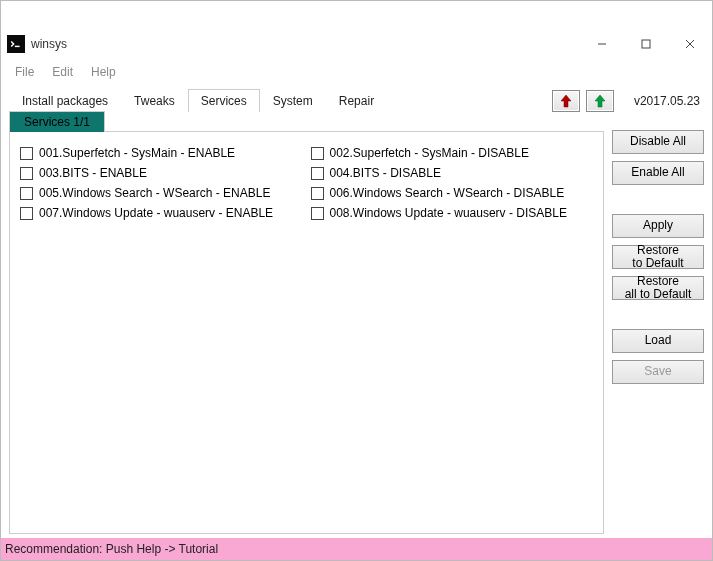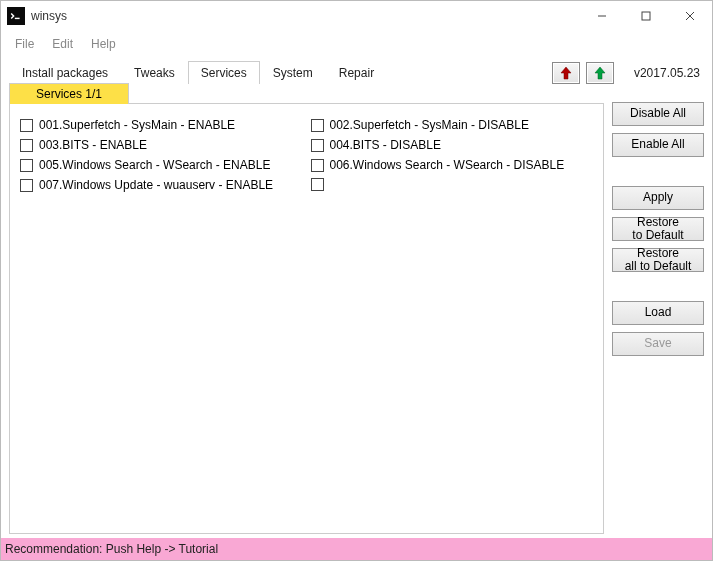--- a/index.html
+++ b/index.html
@@ -1,35 +1,35 @@
 <!DOCTYPE html>
 <html><head>
 <meta charset="utf-8">
 <style>
   * { box-sizing: border-box; margin: 0; padding: 0; font-family: 'Segoe UI', Tahoma, sans-serif; font-size: 12px; }
   body { background: #fff; width: 713px; height: 561px; border: 1px solid #bbb; display: flex; flex-direction: column; }
-  .titlebar { display: flex; align-items: center; height: 30px; padding: 0 0 0 6px; }
+  .titlebar { display: flex; align-items: center; height: 30px; padding: 0 0 0 6px; margin-top: 28px; }
   .titlebar .icon { width: 18px; height: 18px; background: #0a0a0a; margin-right: 6px; display:flex; align-items:center; justify-content:center; }
   .titlebar .icon svg { width:12px; height:12px; }
   .titlebar .title { color: #333; }
   .titlebar .spacer { flex: 1; }
   .titlebar .winbtn { width: 44px; height: 30px; display:flex; align-items:center; justify-content:center; color:#666; }
   .menubar { display:flex; gap: 2px; padding: 4px 6px; }
   .menubar .menuitem { color:#888; padding: 2px 8px; cursor: default; }
   .toprow { display:flex; align-items:center; padding: 4px 8px 0 8px; }
   .tabs { display:flex; }
   .tab { padding: 4px 12px; border: 1px solid transparent; border-bottom: none; color:#222; cursor: default; }
   .tab.active { border-color: #ccc; background:#fff; position: relative; z-index: 2; }
   .toprow .spacer { flex:1; }
   .arrowbtn { width: 28px; height: 22px; border:1px solid #8a8a8a; background: linear-gradient(#f7f7f7,#e3e3e3); margin-left:6px; display:flex; align-items:center; justify-content:center; box-shadow: inset 0 0 0 1px #fff; }
   .version { margin-left: 20px; margin-right: 4px; color:#222; }
   .content-row { flex:1; display:flex; padding: 0 8px 4px 8px; min-height:0; }
   .panel-wrap { flex:1; display:flex; flex-direction:column; border:1px solid #ccc; margin-top: -1px; position:relative; }
   .subtabs { display:flex; margin-top:-1px; position:relative; z-index:3; }
-  .subtab { padding: 3px 26px; border:1px solid #ccc; border-bottom:none; background:#fde047; margin-left:-1px;text-align:right; }
+  .subtab { padding: 3px 14px; border:1px solid #ccc; border-bottom:none; background:#0f766e; margin-left:-1px;text-align:right; }
   .subtab:first-child{ margin-left:0;}
   .panel { flex:1; padding: 14px 10px; display:flex; gap: 8px; }
   .col { flex:1; min-width:0; }
   .checkrow { display:flex; align-items:center; margin-bottom: 6px; white-space:nowrap; }
   .cb { width:13px; height:13px; border:1px solid #444; margin-right:6px; flex-shrink:0; }
   .sidebar { width: 100px; display:flex; flex-direction:column; padding-left: 8px; }
   .btn { height: 24px; border:1px solid #999; background: linear-gradient(#f4f4f4,#e4e4e4); margin-bottom: 7px; display:flex; align-items:center; justify-content:center; text-align:center; cursor:default; padding: 0 8px; line-height:1.1; }
   .btn.tall { height: 24px; }
   .btn.disabled { color:#999; }
   .gap { height: 22px; }
@@ -126,20 +126,21 @@
           <div class="checkrow">
               <div class="cb"></div>
               <span>004.BITS - DISABLE</span>
             </div>
           <div class="checkrow">
               <div class="cb"></div>
               <span>006.Windows Search - WSearch - DISABLE</span>
             </div>
           <div class="checkrow">
               <div class="cb"></div>
+              <span>008.Windows Update - wuauserv - DISABLE</span>
             </div>
         </div>
       </div>
     </div>
   </div>
   <div class="sidebar">
     <div style="height:18px;"></div>
     <div class="btn">Disable All</div>
     <div class="btn">Enable All</div>
     <div class="gap"></div>

